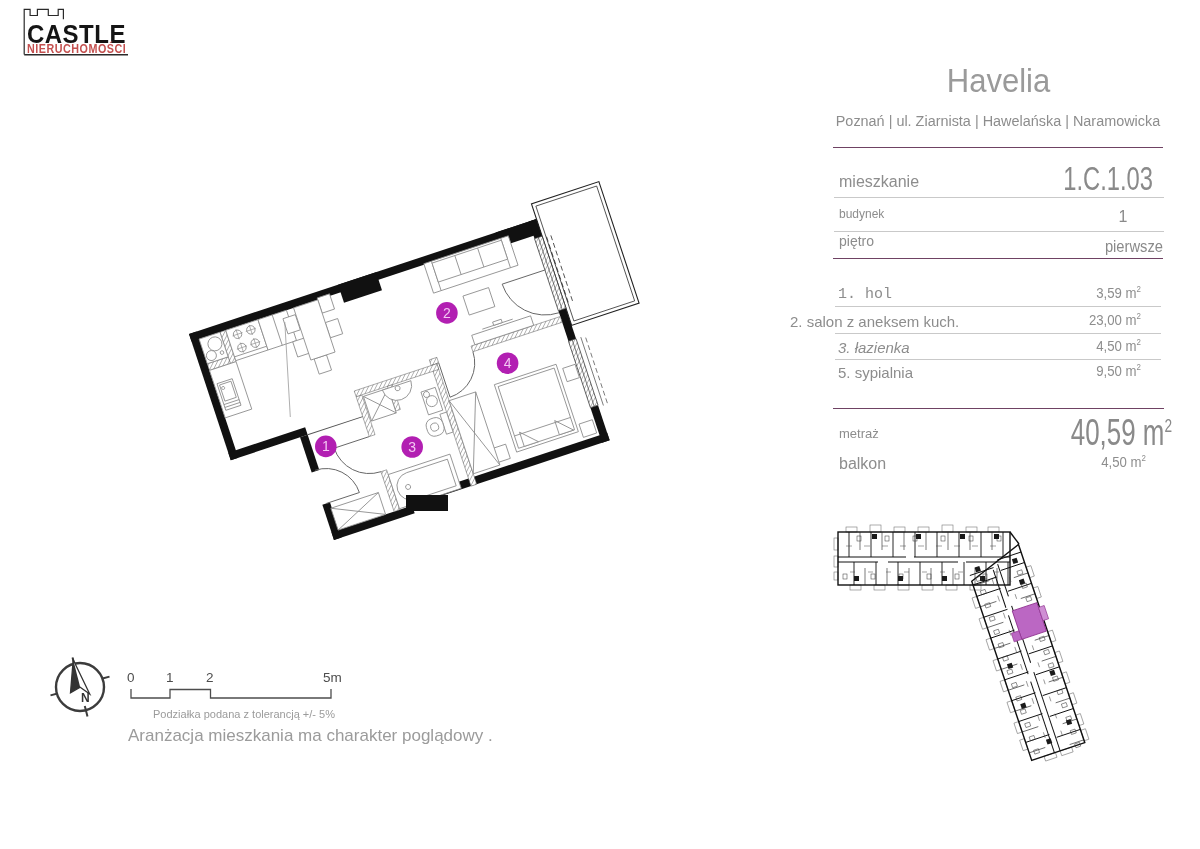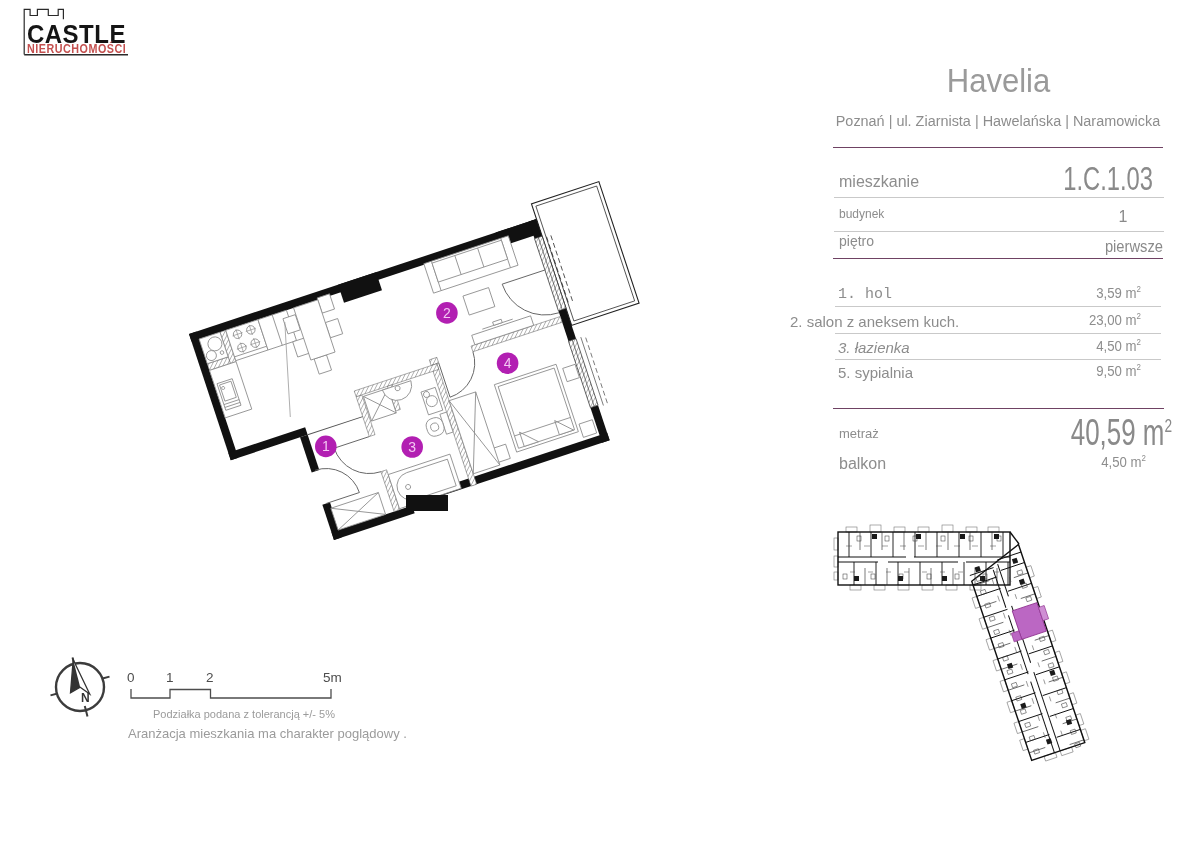--- a/index.html
+++ b/index.html
@@ -85,21 +85,21 @@
   <g font-size="13.5" fill="#4d4d4d">
     <text x="7" y="22">0</text>
     <text x="46" y="22">1</text>
     <text x="86" y="22">2</text>
     <text x="203" y="22">5m</text>
   </g>
 </svg>
 
 <div class="abs" style="left:128px;top:708px;font-size:11px;color:#9b9b9b;margin-left:25px;">Podziałka podana z tolerancją +/- 5%</div>
 
-<div class="abs" style="left:128px;top:726px;font-size:13px;color:#9b9b9b;">Aranżacja mieszkania ma charakter poglądowy .</div>
+<div class="abs" style="left:128px;top:726px;font-size:17px;color:#9b9b9b;">Aranżacja mieszkania ma charakter poglądowy .</div>
 
 <svg id="plan" class="abs" style="left:150px;top:150px;" width="540" height="420" viewBox="0 0 540 420">
   <defs>
     <pattern id="hat" width="3.4" height="3.4" patternUnits="userSpaceOnUse" patternTransform="rotate(45)">
       <rect width="3.4" height="3.4" fill="#fff"></rect>
       <line x1="0" y1="0" x2="0" y2="3.4" stroke="#5a5a5a" stroke-width="0.85"></line>
     </pattern>
   </defs>
   <g id="rot" transform="translate(39,184) rotate(-18.3)">
 

